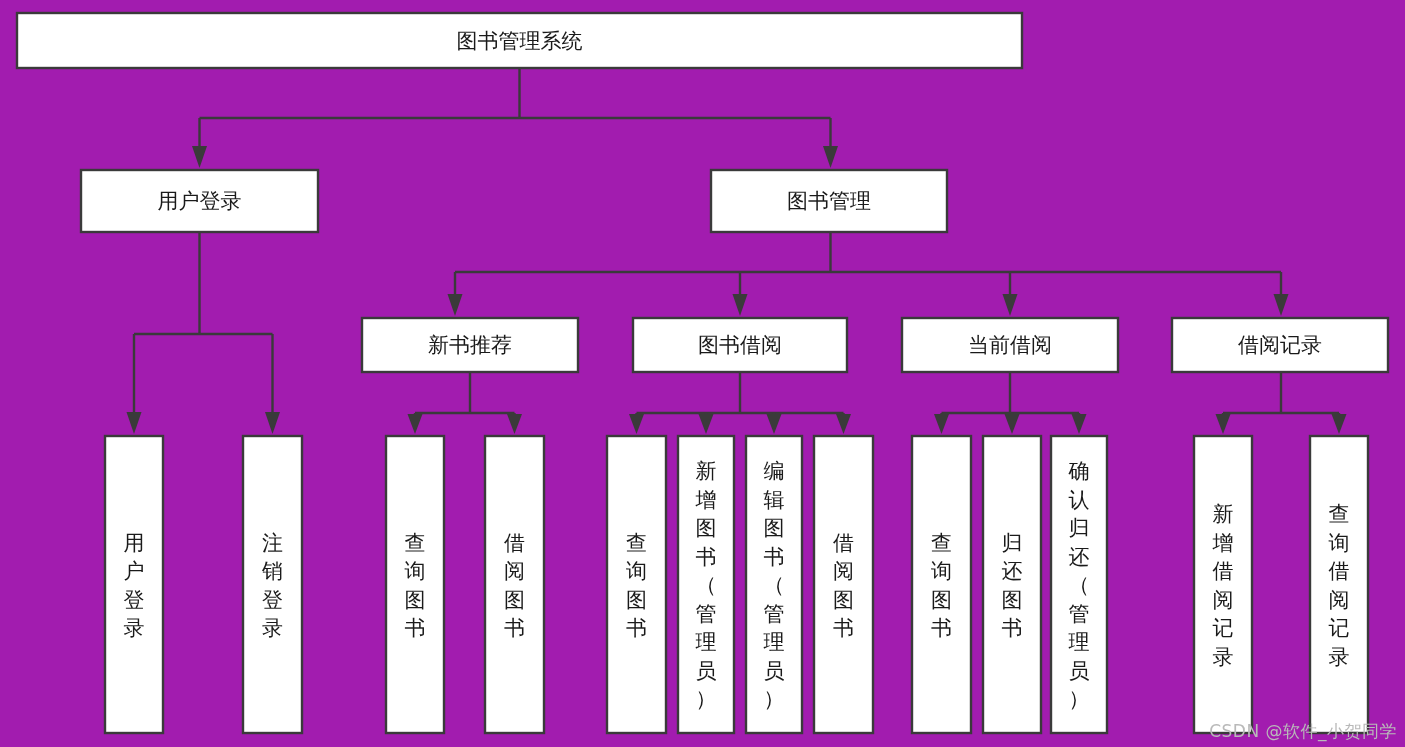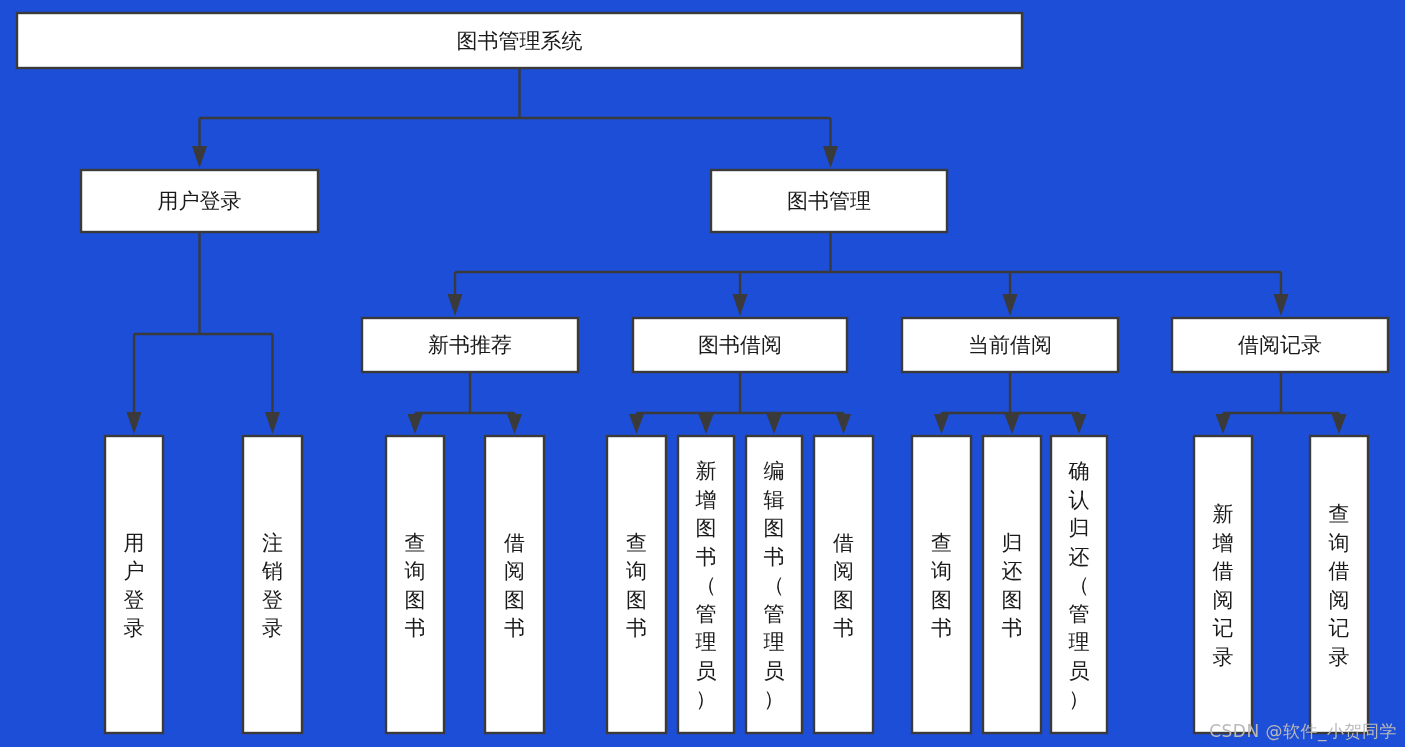--- a/index.html
+++ b/index.html
@@ -10,21 +10,21 @@
   body {
     width: 1405px;
     height: 747px;
     overflow: hidden;
     font-family: "DejaVu Sans", "Liberation Sans", sans-serif;
   }
   #diagram-root {
     position: relative;
     width: 1405px;
     height: 747px;
-    background: #1d4ed8;
+    background: #a21caf;
   }
   svg#flow-svg {
     position: absolute;
     left: 0;
     top: 0;
     width: 1405px;
     height: 747px;
     display: block;
   }
   .node-box {

